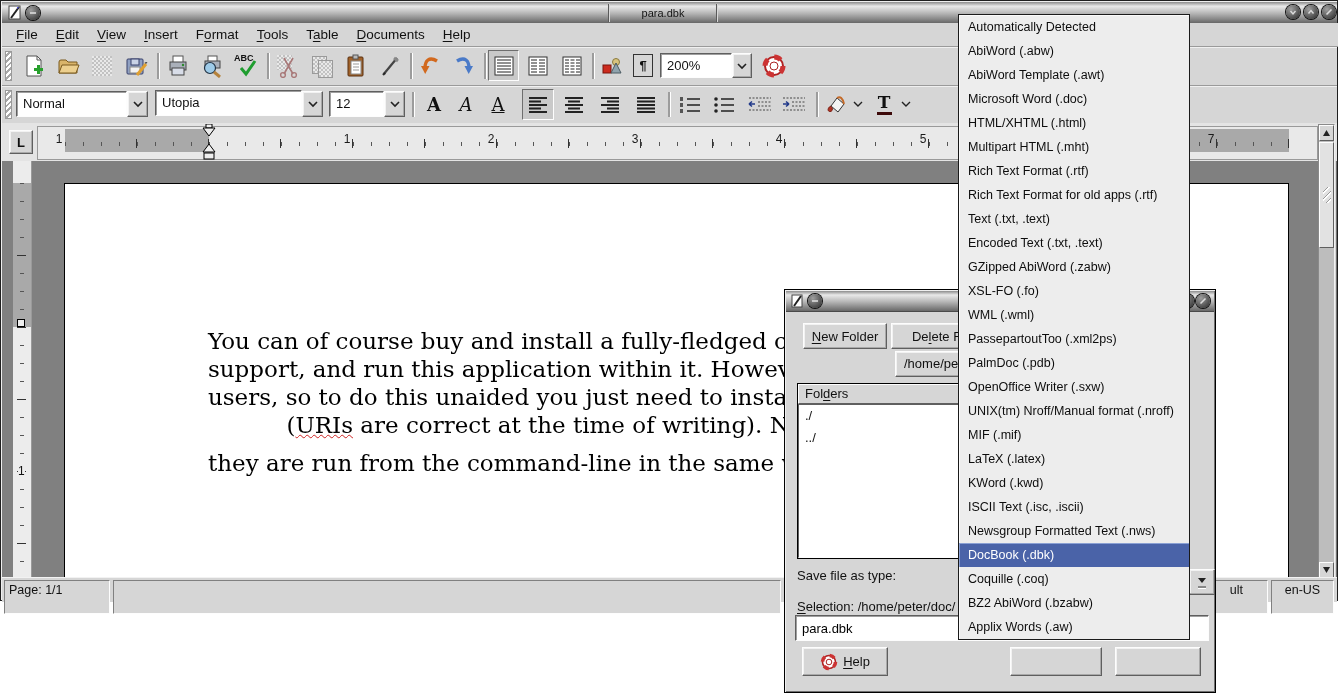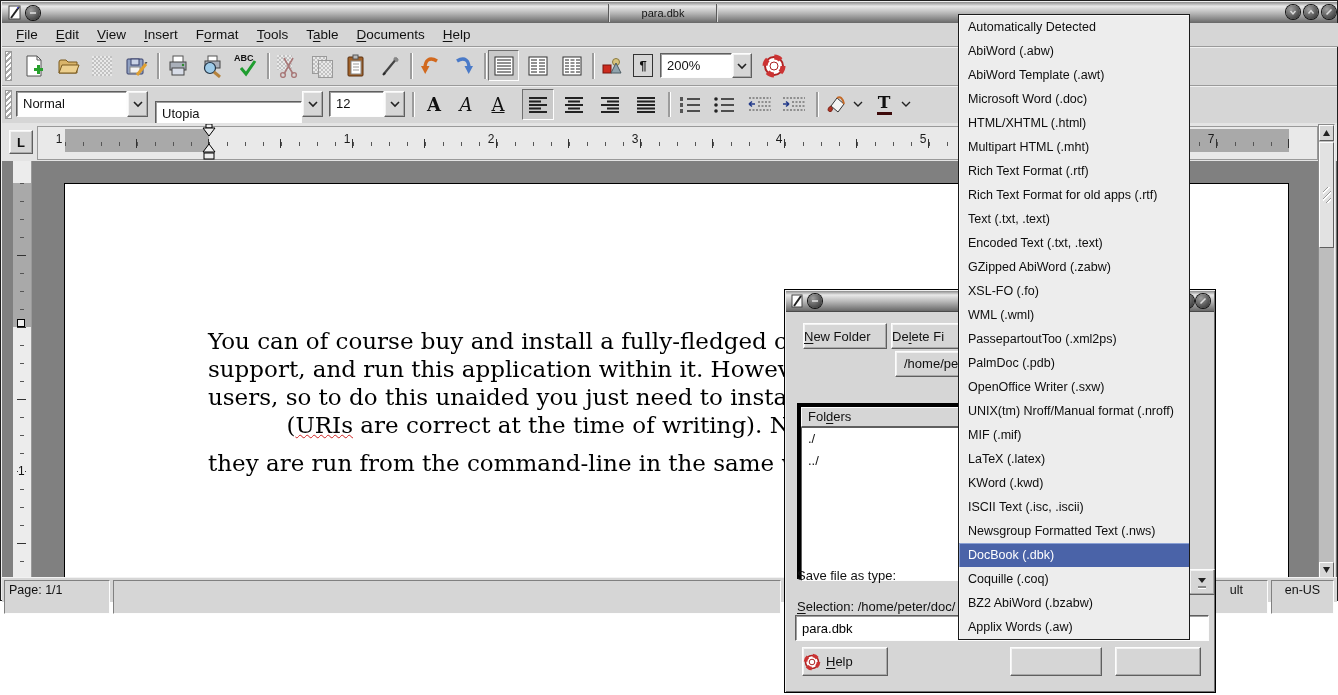--- a/index.html
+++ b/index.html
@@ -59,23 +59,23 @@
   .sbthumb{background:#e2e2e2;border:1px solid;border-color:#fdfdfd #5f5f5f #5f5f5f #fdfdfd;box-sizing:border-box;}
   .hatch{background:repeating-linear-gradient(135deg,transparent 0 3px,#9a9a9a 3px 4px,#fff 4px 5px);}
   
   .statusbar{background:#d6d6d6;border-top:1px solid #f2f2f2;}
   .scell{position:absolute;height:34px;font-size:12.5px;line-height:18px;background:#d6d6d6;
          border:1px solid;border-color:#808080 #fdfdfd #fdfdfd #808080;box-sizing:border-box;}
   
   .dialog{position:absolute;left:784px;top:289px;width:432px;height:404px;background:#d6d6d6;
           border:1px solid #000;box-sizing:border-box;z-index:20;
           box-shadow:inset 1px 1px 0 #efefef, inset -1px -1px 0 #707070;}
-  .dbtn{font-size:13px;display:flex;align-items:center;cursor:default;}
+  .dbtn{font-size:13px;display:flex;align-items:center;justify-content:center;cursor:default;}
   .dlabel{position:absolute;font-size:13px;}
-  .listframe{background:#b91c1c;border:4px solid #000000;box-sizing:border-box;margin-top:20px;}
+  .listframe{background:#b91c1c;border:1px solid #000000;box-sizing:border-box;}
   .listhead{background:#d6d6d6;border:1px solid;border-color:#fdfdfd #5f5f5f #5f5f5f #fdfdfd;
             box-sizing:border-box;font-size:13px;padding-left:6px;line-height:18px;}
   .listbody{background:#fff;border:1px solid;border-color:#5f5f5f #fdfdfd #fdfdfd #5f5f5f;box-sizing:border-box;}
   .litem{font-size:13px;line-height:22px;padding-left:6px;}
   
   .ddmenu{position:absolute;left:958px;top:14px;width:232px;background:#ededed;
           border:1px solid #1a1a1a;box-sizing:border-box;z-index:30;
           box-shadow:inset 1px 1px 0 #fafafa;}
   .dditem{height:24px;line-height:24px;font-size:12.5px;padding-left:9px;white-space:nowrap;overflow:hidden;color:#0d0d0d;}
   .dditem.sel{background:#4a63a8;color:#ffffff;box-shadow:inset 0 1px 0 #8aa0d4, inset 1px 0 0 #8aa0d4;}
@@ -295,21 +295,21 @@
 
       <div class="abs inset" style="left:14px;top:5px;width:111px;height:26px;">
         <div class="combo-text">Normal</div>
       </div>
       <div class="abs btn3d tbtn" style="left:125px;top:5px;width:21px;height:26px;">
         <svg width="12" height="10">
             <path d="M2 3 l4 4 4-4" stroke="#222" stroke-width="1.6" fill="none"></path>
           </svg>
       </div>
 
-      <div class="abs inset" style="left:153px;top:15px;width:147px;height:26px;">
+      <div class="abs inset" style="left:153px;top:4px;width:147px;height:26px;">
         <div class="combo-text">Utopia</div>
       </div>
       <div class="abs btn3d tbtn" style="left:300px;top:5px;width:21px;height:26px;">
         <svg width="12" height="10">
             <path d="M2 3 l4 4 4-4" stroke="#222" stroke-width="1.6" fill="none"></path>
           </svg>
       </div>
 
       <div class="abs inset" style="left:327px;top:5px;width:55px;height:26px;">
         <div class="combo-text">12</div>

